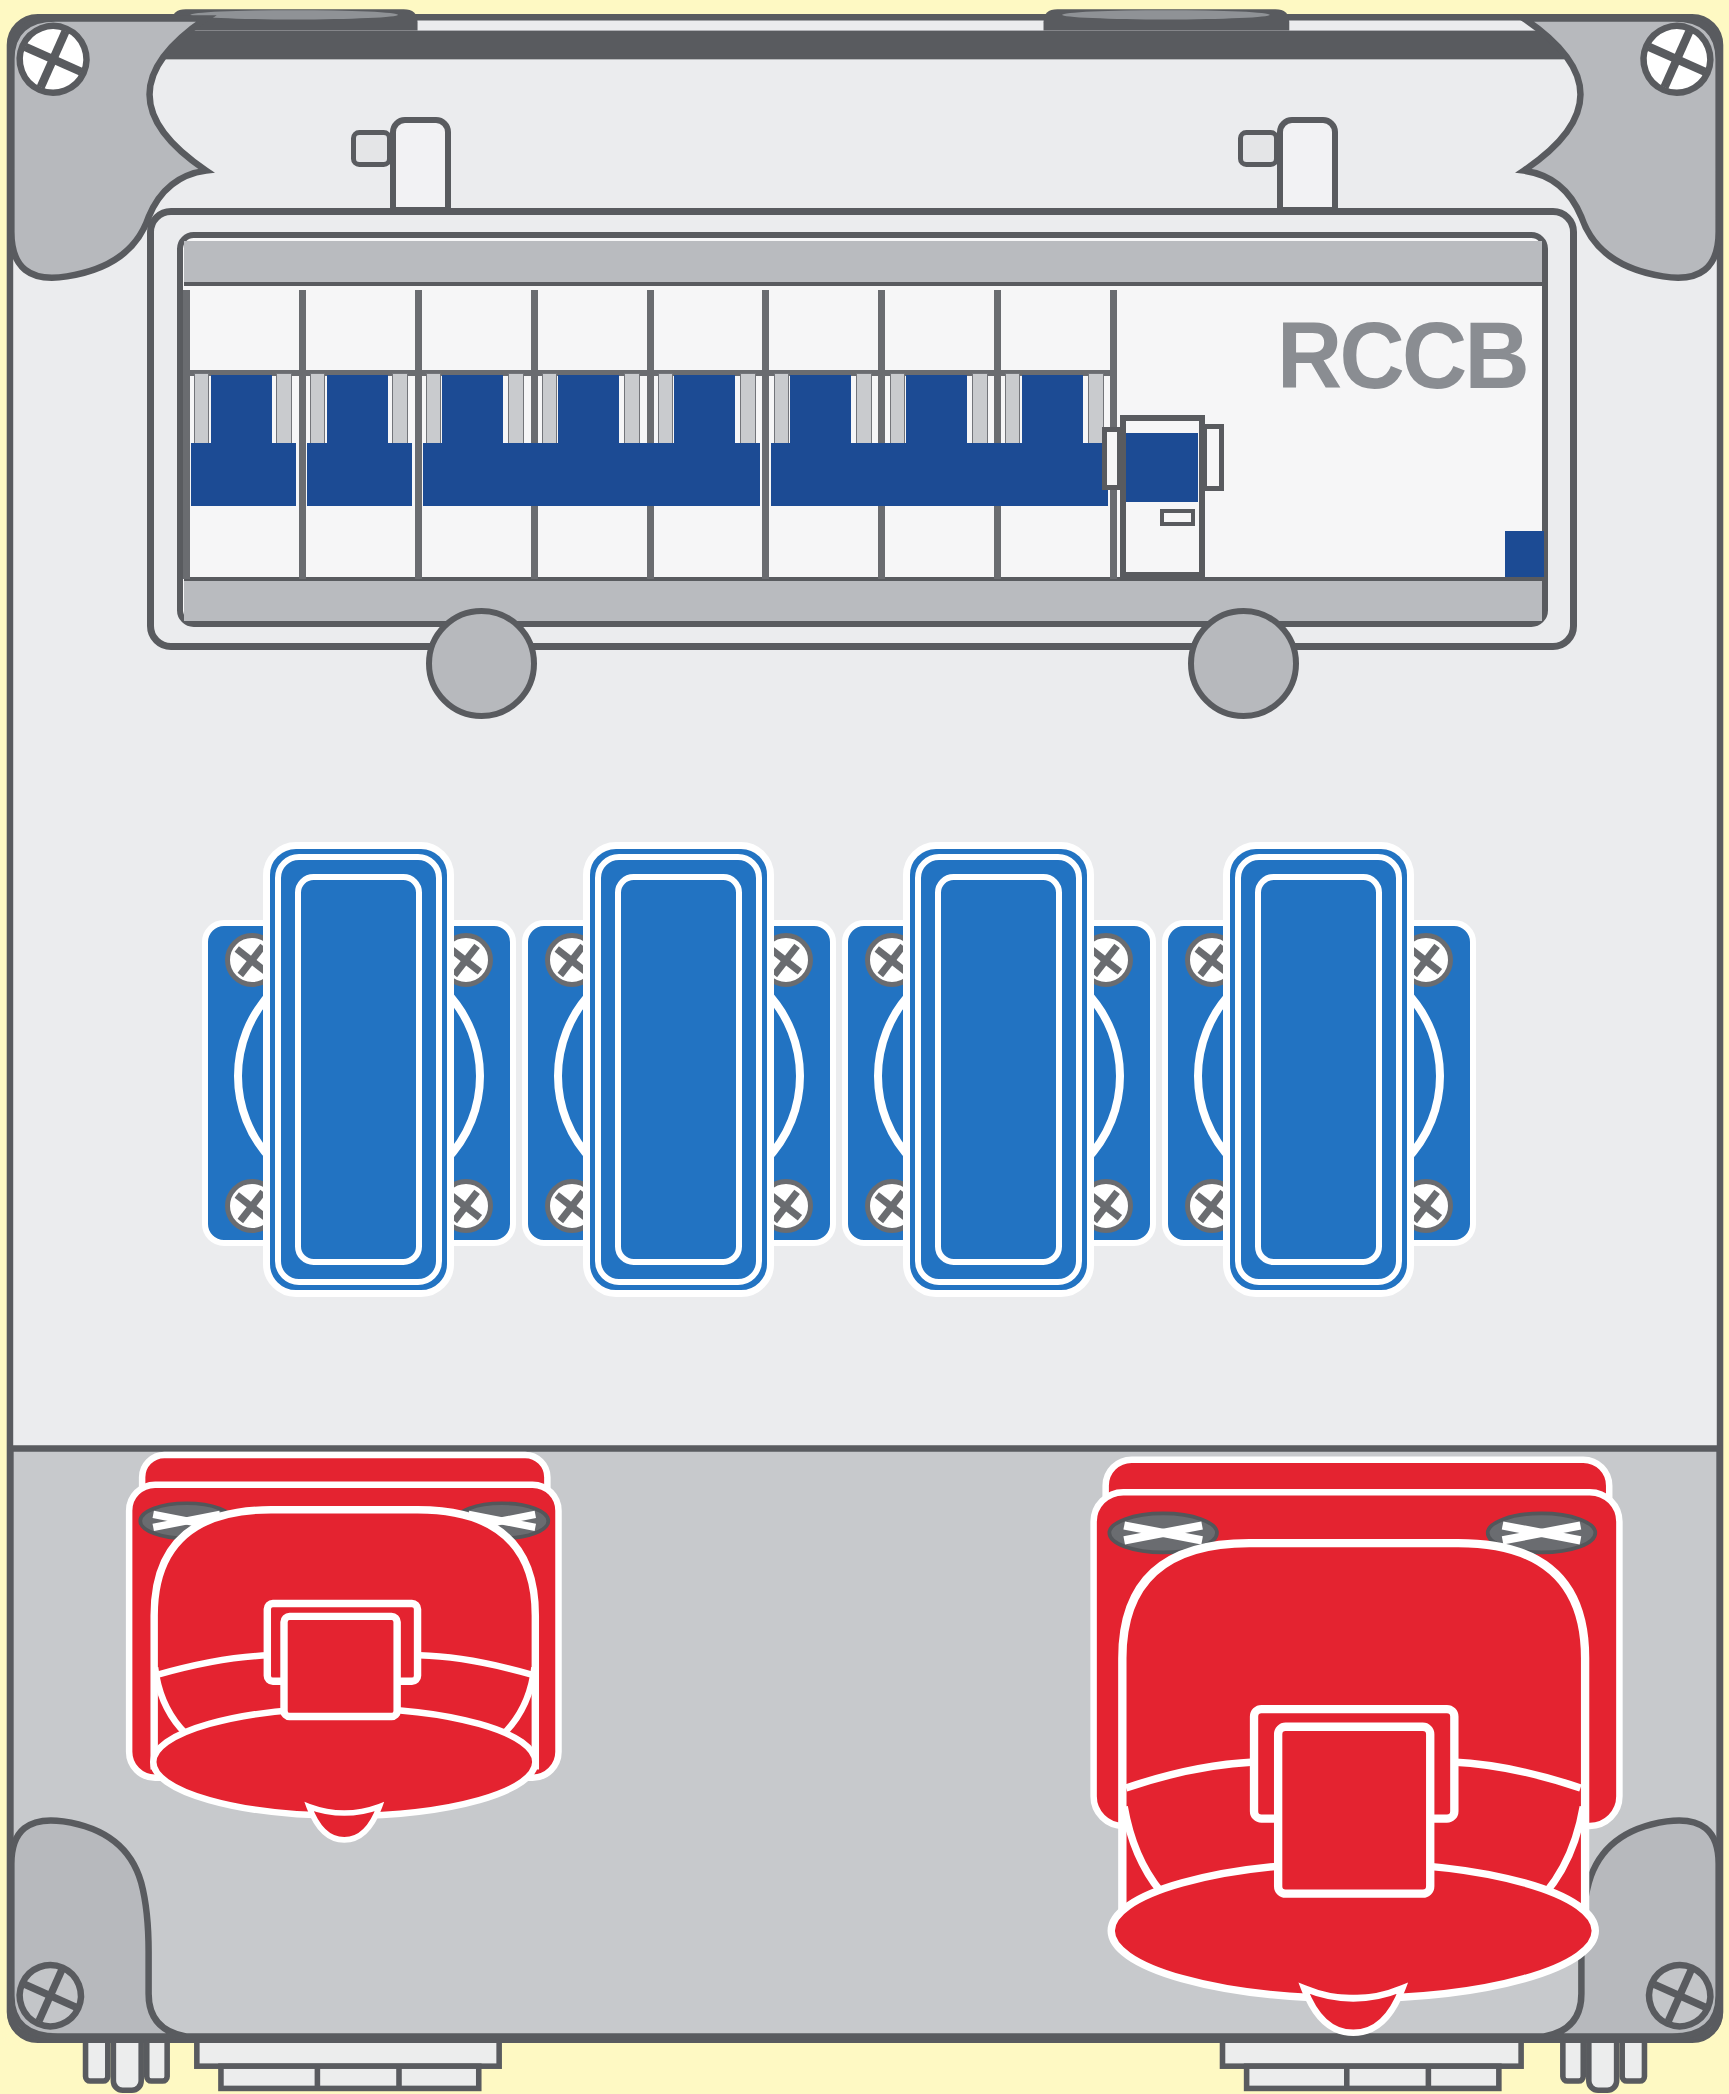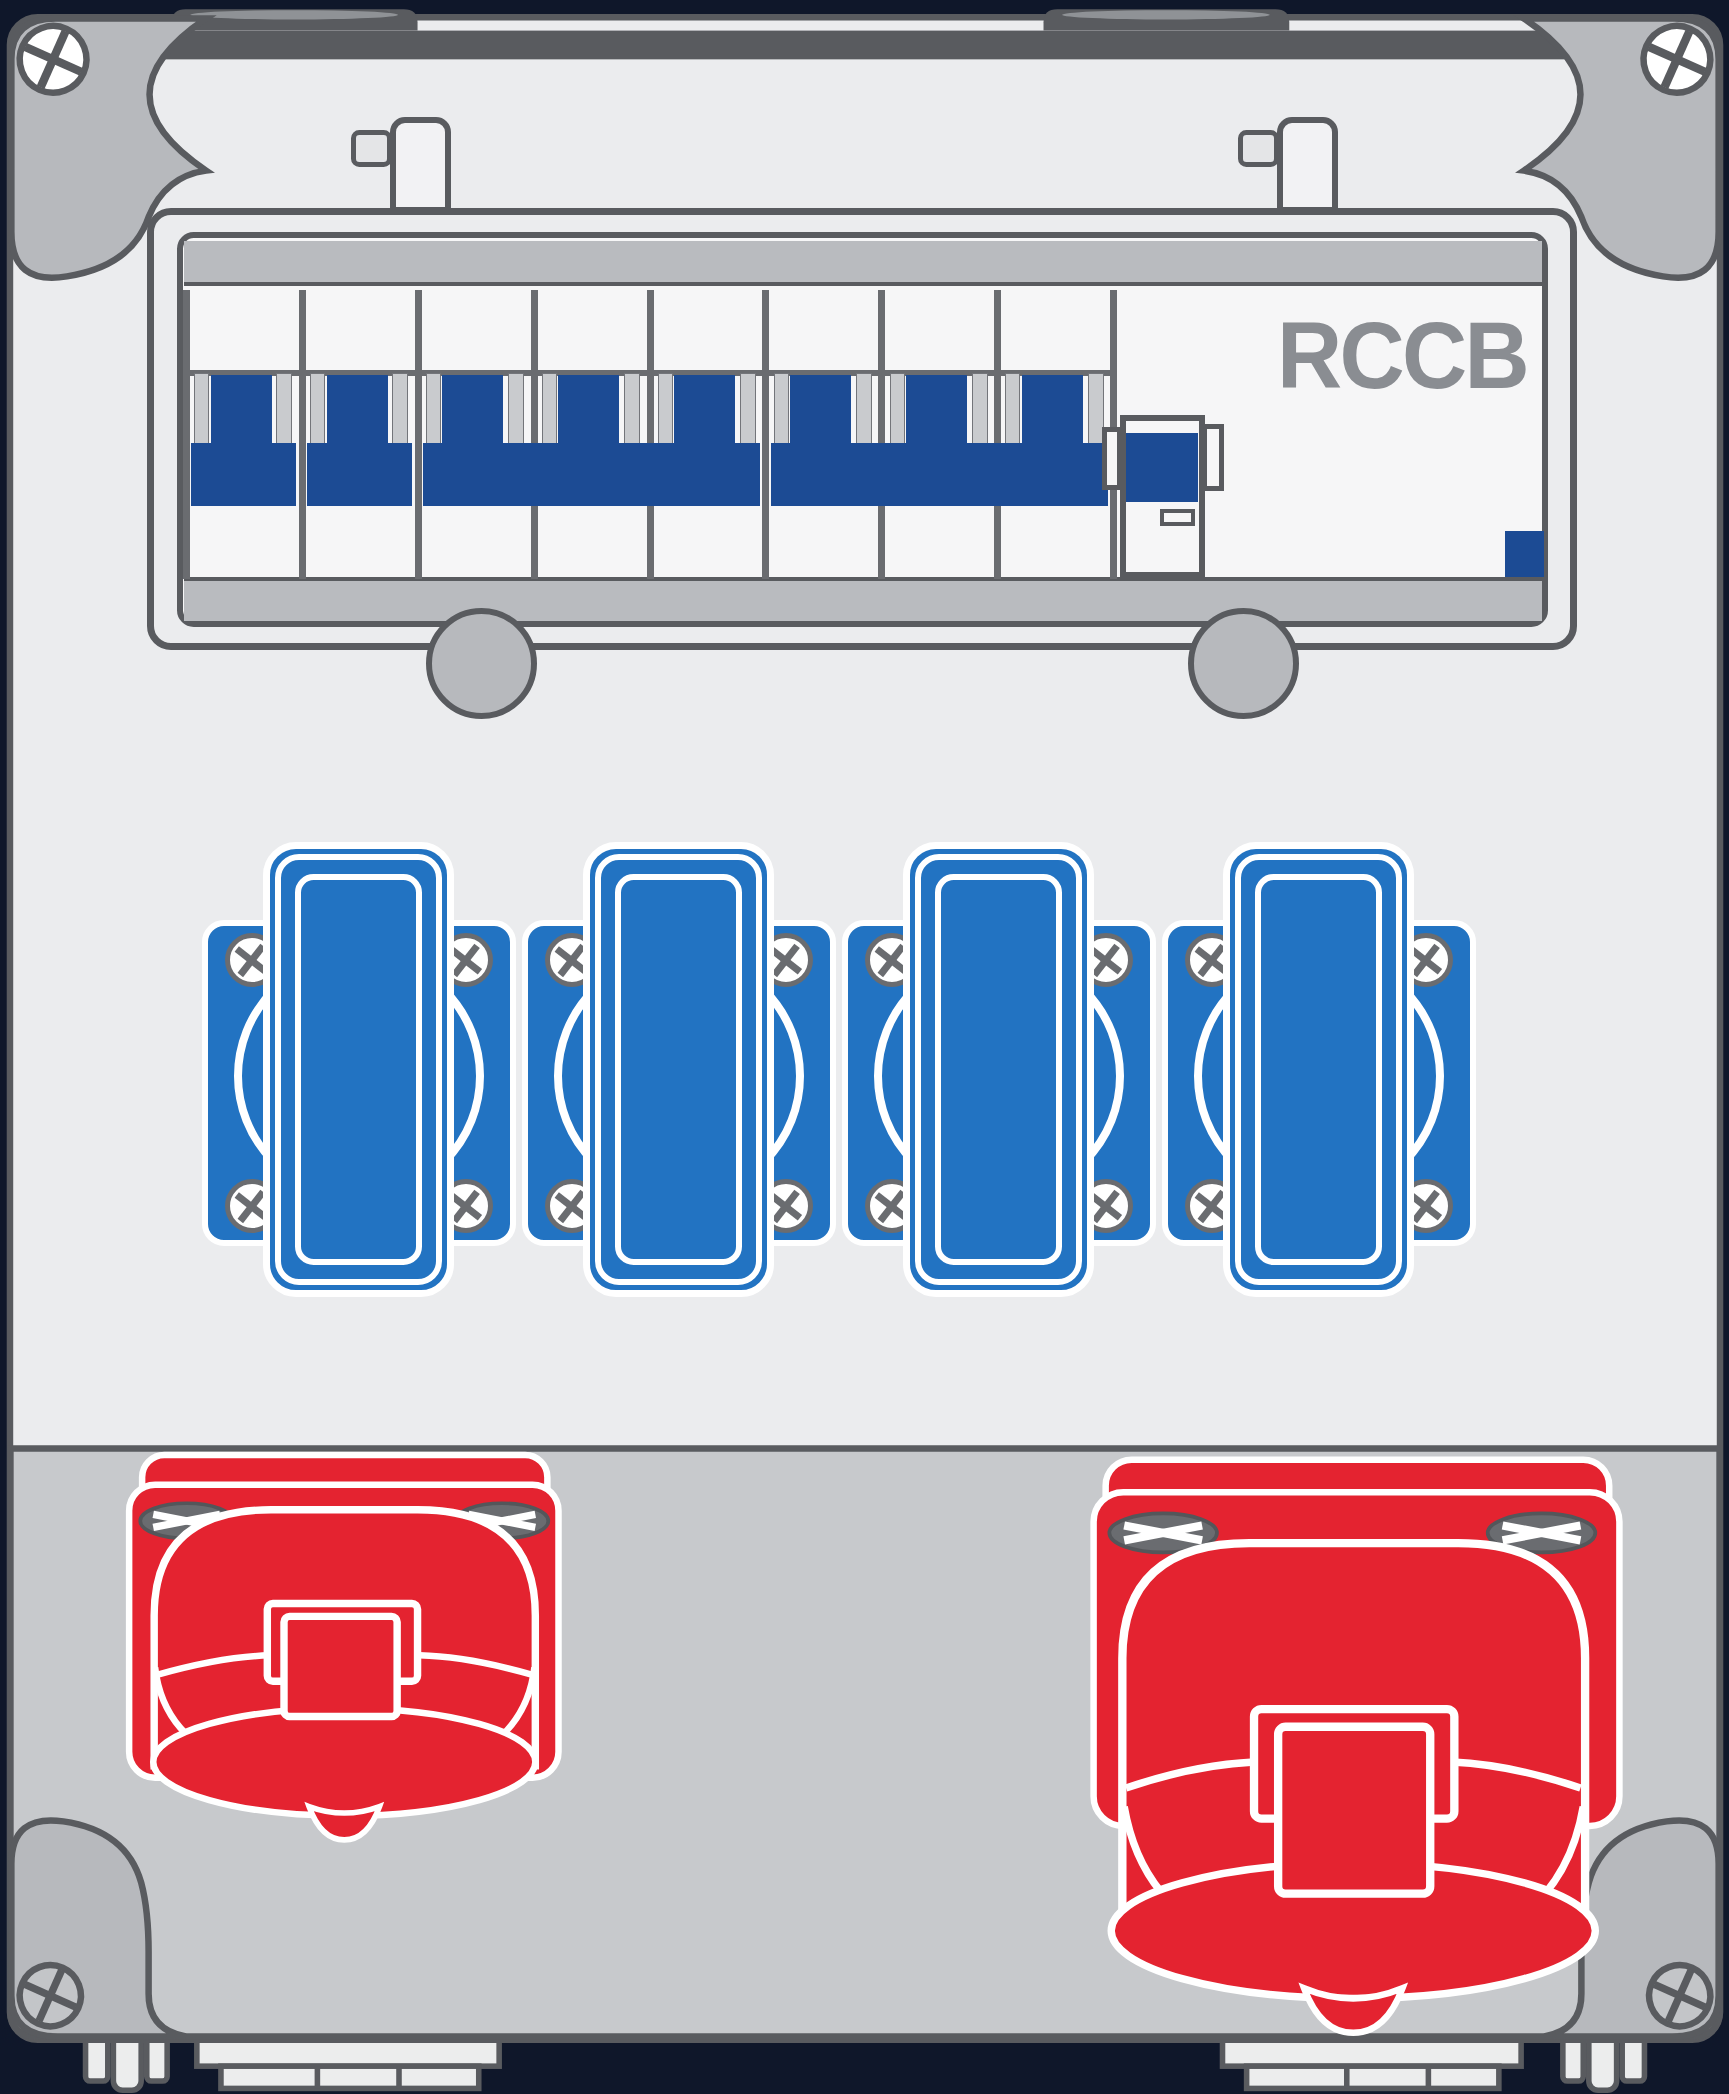--- a/index.html
+++ b/index.html
@@ -1,16 +1,16 @@
 <!DOCTYPE html>
 <html style="font-size:15px"><head>
 <meta charset="utf-8">
 <style>
   html,body{margin:0;padding:0;background:#ffffff;}
-  #stage{position:relative;width:1730px;height:2094px;background:#0f172a;overflow:hidden;
+  #stage{position:relative;width:1730px;height:2094px;background:#fef9c3;overflow:hidden;
          font-family:"Liberation Sans", sans-serif;}
   .abs{position:absolute;box-sizing:border-box;}
   svg{position:absolute;left:0;top:0;}
   
   .win-outer{border:7.4px solid #595b5f;border-radius:24px;background:transparent;}
   .win-inner{border:6.5px solid #595b5f;border-radius:16.7px;background:#f6f6f7;}
   .winbar{background:#b9bbbf;}
   .vline{background:#6a6c70;}
   .hline{background:#6a6c70;}
   .strip{background:#c9cbce;border:1.9px solid #73757a;}

